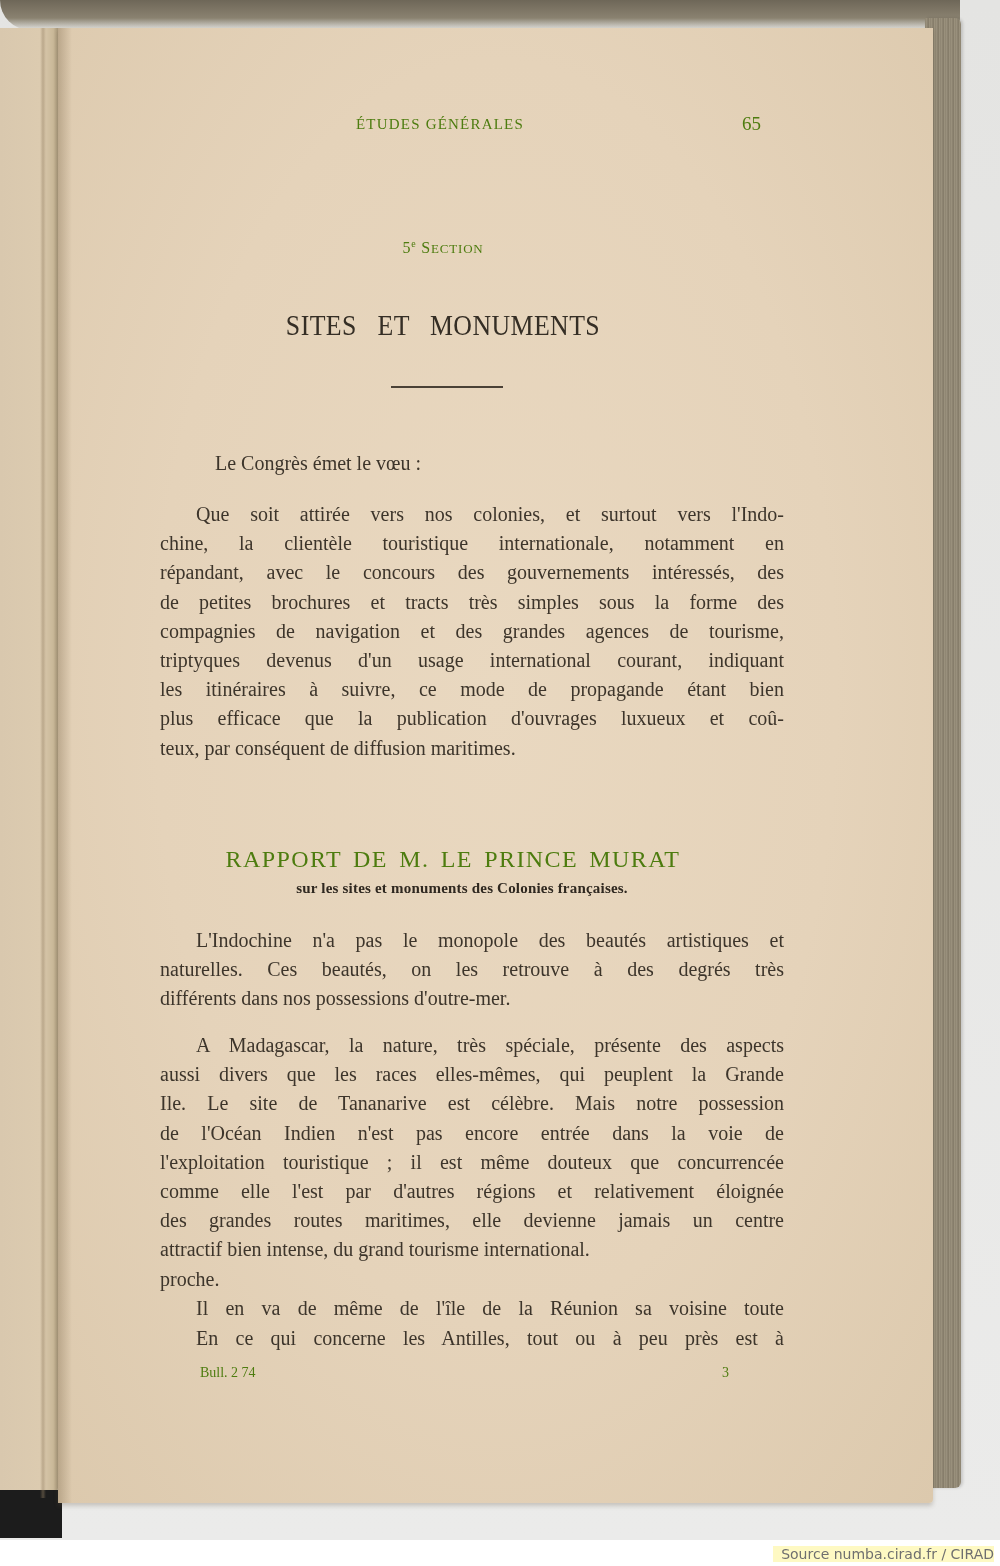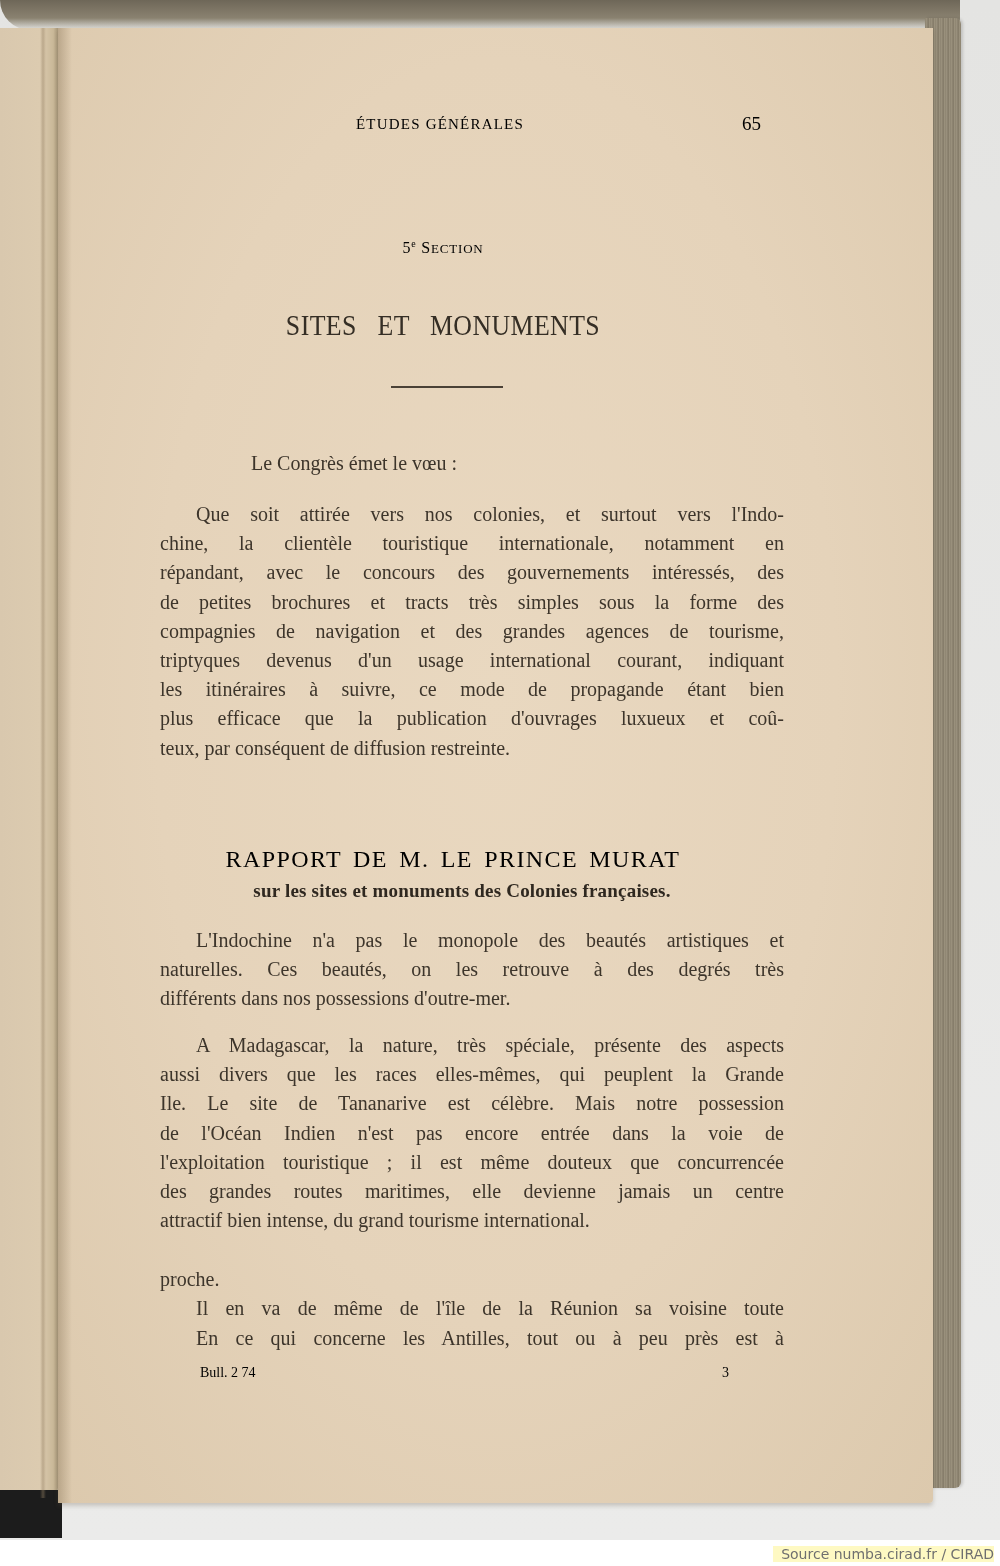--- a/index.html
+++ b/index.html
@@ -68,21 +68,21 @@
       width: 14px; height: 100%;
       background: linear-gradient(90deg, rgba(120,100,70,0.35), rgba(120,100,70,0));
     }
     .gutter-line {
       position: absolute;
       left: 40px; top: 28px;
       width: 6px; height: 1470px;
       background: linear-gradient(90deg, rgba(150,130,100,0), rgba(150,130,100,0.45), rgba(150,130,100,0));
     }
     .text {
-      color: #000000;
+      color: #4d7c0f;
       position: absolute;
       white-space: nowrap;
     }
     .running-head {
       left: 356px; top: 116px;
       font-size: 15px;
       letter-spacing: 1.2px;
     }
     .page-number {
       left: 742px; top: 113px;
@@ -128,33 +128,32 @@
       white-space: nowrap;
       height: 29.2px;
     }
     .para .line.last { text-align-last: left; }
     .para .line.indent { padding-left: 36px; }
     .intro {
       position: absolute;
       left: 215px; top: 452px;
       font-size: 20px;
       color: #3d352b;
-      margin-left: 36px;
     }
     .report-title {
       left: 0; width: 906px; text-align: center;
       top: 846px;
       font-size: 24px;
       letter-spacing: 1.4px;
       word-spacing: 4px;
     }
     .report-subtitle {
       left: 0; width: 924px; text-align: center;
       top: 880px;
-      font-size: 19px;
+      font-size: 15px;
       font-weight: bold;
       letter-spacing: 0.2px;
       color: #2f2820;
     }
     .sig-left {
       left: 200px; top: 1365px;
       font-size: 14px;
     }
     .sig-right {
       left: 722px; top: 1365px;
@@ -202,38 +201,39 @@
 
 <div class="para" style="top: 500px;">
   <span class="line indent">Que soit attirée vers nos colonies, et surtout vers l'Indo-</span>
   <span class="line">chine, la clientèle touristique internationale, notamment en</span>
   <span class="line">répandant, avec le concours des gouvernements intéressés, des</span>
   <span class="line">de petites brochures et tracts très simples sous la forme des</span>
   <span class="line">compagnies de navigation et des grandes agences de tourisme,</span>
   <span class="line">triptyques devenus d'un usage international courant, indiquant</span>
   <span class="line">les itinéraires à suivre, ce mode de propagande étant bien</span>
   <span class="line">plus efficace que la publication d'ouvrages luxueux et coû-</span>
-  <span class="line last">teux, par conséquent de diffusion restreinte.</span>
+  <span class="line last">teux, par conséquent de diffusion maritimes.</span>
 </div>
 
 <div class="text report-title">RAPPORT DE M. LE PRINCE MURAT</div>
 <div class="text report-subtitle">sur les sites et monuments des Colonies françaises.</div>
 
 <div class="para" style="top: 926px;">
   <span class="line indent">L'Indochine n'a pas le monopole des beautés artistiques et</span>
   <span class="line">naturelles. Ces beautés, on les retrouve à des degrés très</span>
   <span class="line last">différents dans nos possessions d'outre-mer.</span>
 </div>
 
 <div class="para" style="top: 1031px;">
   <span class="line indent">A Madagascar, la nature, très spéciale, présente des aspects</span>
   <span class="line">aussi divers que les races elles-mêmes, qui peuplent la Grande</span>
   <span class="line">Ile. Le site de Tananarive est célèbre. Mais notre possession</span>
   <span class="line">de l'Océan Indien n'est pas encore entrée dans la voie de</span>
   <span class="line">l'exploitation touristique ; il est même douteux que concurrencée</span>
+  <span class="line">comme elle l'est par d'autres régions et relativement éloignée</span>
   <span class="line">des grandes routes maritimes, elle devienne jamais un centre</span>
   <span class="line last">attractif bien intense, du grand tourisme international.</span>
 </div>
 
 <div class="para" style="top: 1265px;">
   <span class="line last">proche.</span>
   <span class="line indent">Il en va de même de l'île de la Réunion sa voisine toute</span>
 </div>
 
 <div class="para" style="top: 1324px;">

